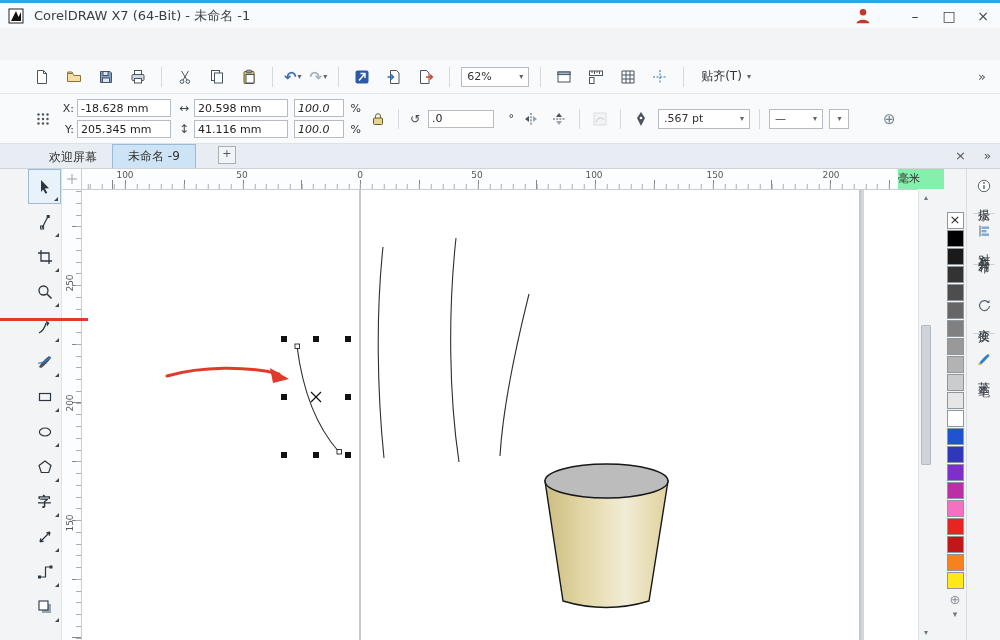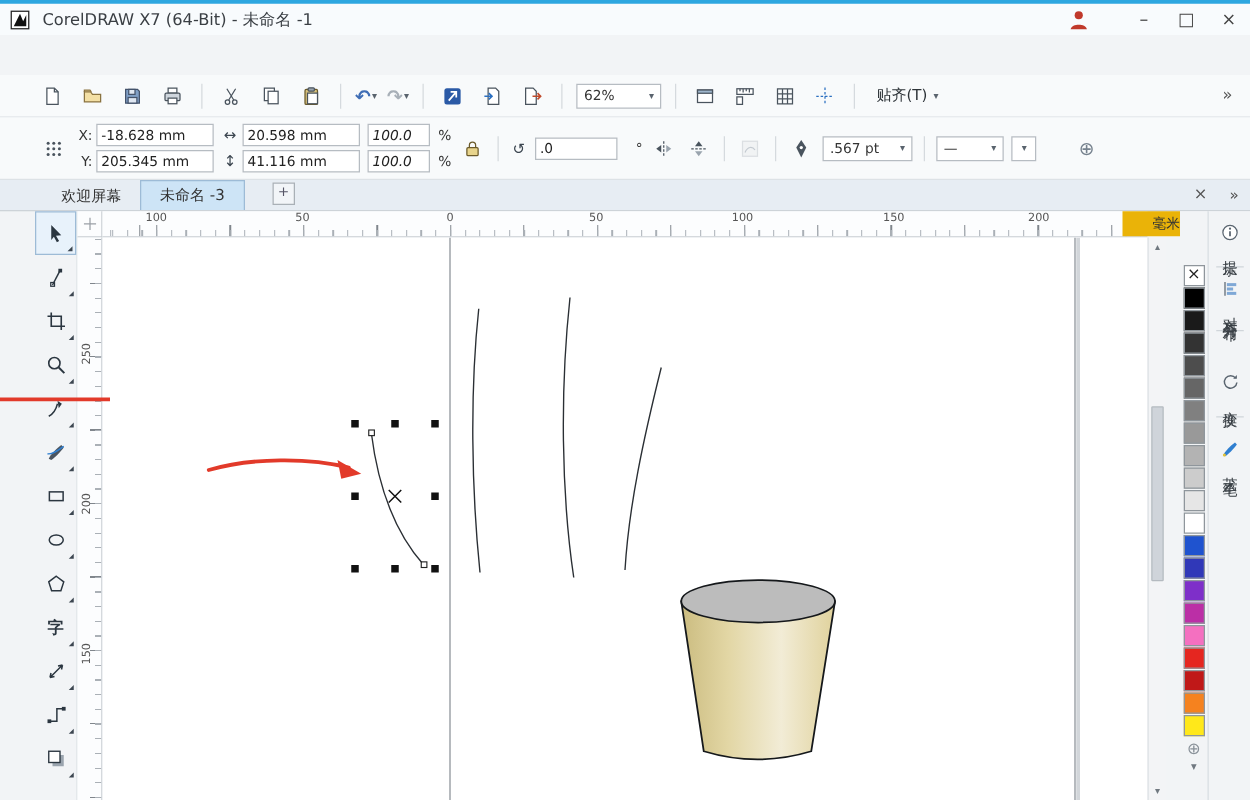--- a/index.html
+++ b/index.html
@@ -32,21 +32,21 @@
   .propbar{position:absolute;left:0;top:94px;width:1000px;height:50px;background:#f8fafb;border-bottom:1px solid #dde2e6;display:flex;align-items:center;padding-left:32px;box-sizing:border-box;gap:6px;}
   .pcol{display:flex;flex-direction:column;gap:3px;}
   .prow{display:flex;align-items:center;gap:3px;}
   .plabel{font-size:11px;color:#333;width:14px;text-align:right;}
   .pglyph{font-size:12px;color:#3c4650;width:14px;text-align:center;}
   .pinput{height:16px;border:1px solid #b6bcc2;font-size:11px;padding:0 3px;font-family:"DejaVu Sans",sans-serif;background:#fff;color:#222;box-sizing:content-box;}
   .w-xy{width:86px;} .w-sc{width:42px;font-style:italic;} .w-rot{width:58px;}
   .pbtn{width:22px;height:22px;display:flex;align-items:center;justify-content:center;flex:none;}
   .pbtn.tall{height:38px;}
   .gray-btn{opacity:.55;}
-  .out-combo{width:72px;} .line-combo{width:54px;} .mini-combo{width:20px;justify-content:center;}
+  .out-combo{width:92px;} .line-combo{width:54px;} .mini-combo{width:20px;justify-content:center;}
   .quickplus{font-size:15px;color:#76828e;margin-left:28px;}
   
   .tabbar{position:absolute;left:0;top:144px;width:1000px;height:25px;background:#e7edf3;border-bottom:1px solid #cdd3d8;display:flex;align-items:flex-end;box-sizing:border-box;}
   .tabs-host{display:flex;align-items:flex-end;margin-left:34px;height:42px;}
   .tab{height:22px;display:flex;align-items:center;padding:0 15px;font-size:12px;color:#333;white-space:nowrap;}
   .tab.active{background:#cde4f6;border:1px solid #9dbbd6;border-bottom:none;height:23px;}
   .newtab{width:16px;height:16px;border:1px solid #a9b0b6;background:#f2f5f8;font-size:11px;line-height:14px;text-align:center;margin:0 0 4px 22px;color:#556;}
   .tab-close{position:absolute;right:34px;top:4px;font-size:13px;color:#555;}
   .tab-chev{position:absolute;right:9px;top:5px;font-size:12px;color:#555;}
   
@@ -62,21 +62,21 @@
       repeating-linear-gradient(to right,#aab0b6 0 1px,transparent 1px 11.75px),
       repeating-linear-gradient(to right,#80868c 0 1px,transparent 1px 58.75px);
     background-size:100% 5px,100% 9px;
     background-position:7.75px bottom,43px bottom;
     background-repeat:repeat-x;}
   .hnum{position:absolute;top:1px;transform:translateX(-50%);font-size:9px;color:#555;}
   .hruler span:nth-of-type(1){left:43px;}  .hruler span:nth-of-type(2){left:160px;}
   .hruler span:nth-of-type(3){left:278px;} .hruler span:nth-of-type(4){left:395px;}
   .hruler span:nth-of-type(5){left:512px;} .hruler span:nth-of-type(6){left:633px;}
   .hruler span:nth-of-type(7){left:749px;}
-  .unit-label{position:absolute;left:898px;top:169px;width:46px;height:20px;line-height:20px;text-align:right;font-size:11px;color:#333;background:#eab308;z-index:5;}
+  .unit-label{position:absolute;left:898px;top:169px;width:46px;height:20px;line-height:20px;text-align:left;font-size:11px;color:#333;background:#86efac;z-index:5;}
   .vruler{position:absolute;left:62px;top:190px;width:20px;height:450px;background:#fcfdfe;border-right:1px solid #c8cdd2;box-sizing:border-box;
     background-image:
       repeating-linear-gradient(to bottom,#aab0b6 0 1px,transparent 1px 11.75px),
       repeating-linear-gradient(to bottom,#80868c 0 1px,transparent 1px 58.75px);
     background-size:5px 100%,9px 100%;
     background-position:right 1px,right 36.25px;
     background-repeat:no-repeat;}
   .vnum{position:absolute;left:-6px;width:28px;text-align:center;transform:rotate(-90deg);font-size:9px;color:#555;}
   .vruler span:nth-of-type(1){top:88px;} .vruler span:nth-of-type(2){top:208px;} .vruler span:nth-of-type(3){top:328px;}
   
@@ -336,21 +336,21 @@
     <span class="combo mini-combo">
       <span class="dd">▾</span>
     </span>
     <span class="quickplus">⊕</span>
   </div>
 
   <div class="tabbar">
     <span class="tabs-host">
 
     <span class="tab">欢迎屏幕</span>
-        <span class="tab active">未命名 -3</span>
+        <span class="tab active">未命名 -9</span>
       </span>
     <span class="newtab">+</span>
     <span class="tab-close">×</span>
     <span class="tab-chev">»</span>
   </div>
 
   <div class="toolbox">
     <div class="tool selected">
       <svg width="16" height="16" viewBox="0 0 16 16">
           <path d="M4 1l8 8.2-4.2.3 2.5 4.3-1.8 1-2.4-4.4L4 13z" fill="#2b3640"></path>

